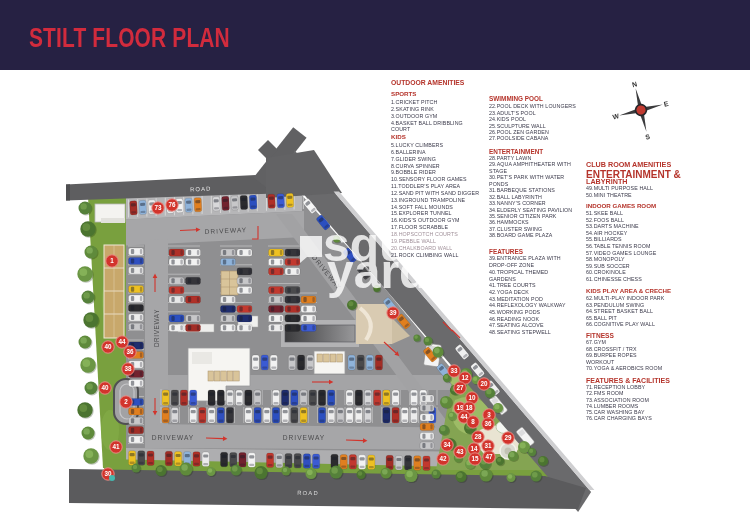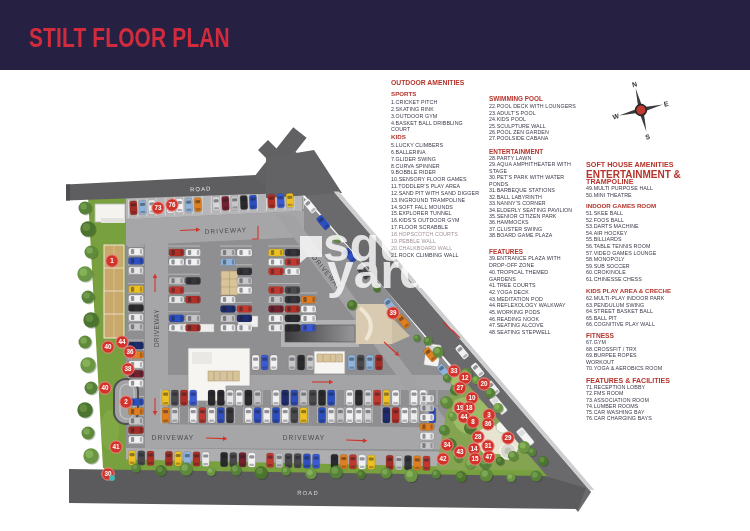--- a/index.html
+++ b/index.html
@@ -1556,25 +1556,25 @@
 <div class="li" style="left:489px;top:276.5px">GARDENS</div>
 <div class="li" style="left:489px;top:283.2px">41.TREE COURTS</div>
 <div class="li" style="left:489px;top:289.9px">42.YOGA DECK</div>
 <div class="li" style="left:489px;top:296.6px">43.MEDITATION POD</div>
 <div class="li" style="left:489px;top:303.3px">44.REFLEXOLOGY WALKWAY</div>
 <div class="li" style="left:489px;top:310.0px">45.WORKING PODS</div>
 <div class="li" style="left:489px;top:316.7px">46.READING NOOK</div>
 <div class="li" style="left:489px;top:323.4px">47.SEATING ALCOVE</div>
 <div class="li" style="left:489px;top:330.1px">48.SEATING STEPWELL</div>
 
-<div class="lh" style="left:586px;top:161.1px;font-size:7.2px">SOFT HOUSE AMENITIES</div>
+<div class="lh" style="left:586px;top:161.1px;font-size:7.2px">CLUB ROOM AMENITIES</div>
 
 <div class="lh" style="left:586px;top:169.6px;font-size:10px">ENTERTAINMENT &amp;</div>
 
-<div class="lh" style="left:586px;top:178.1px;font-size:7.2px">TRAMPOLINE</div>
+<div class="lh" style="left:586px;top:178.1px;font-size:7.2px">LABYRINTH</div>
 <div class="li" style="left:586px;top:186.4px">49.MULTI PURPOSE HALL</div>
 <div class="li" style="left:586px;top:192.9px">50.MINI THEATRE</div>
 
 <div class="lh" style="left:586px;top:203.1px;font-size:6.2px">INDOOR GAMES ROOM</div>
 <div class="li" style="left:586px;top:210.9px">51.SKEE BALL</div>
 <div class="li" style="left:586px;top:217.5px">52.FOOS BALL</div>
 <div class="li" style="left:586px;top:224.1px">53.DARTS MACHINE</div>
 <div class="li" style="left:586px;top:230.7px">54.AIR HOCKEY</div>
 <div class="li" style="left:586px;top:237.3px">55.BILLIARDS</div>
 <div class="li" style="left:586px;top:243.9px">56.TABLE TENNIS ROOM</div>

